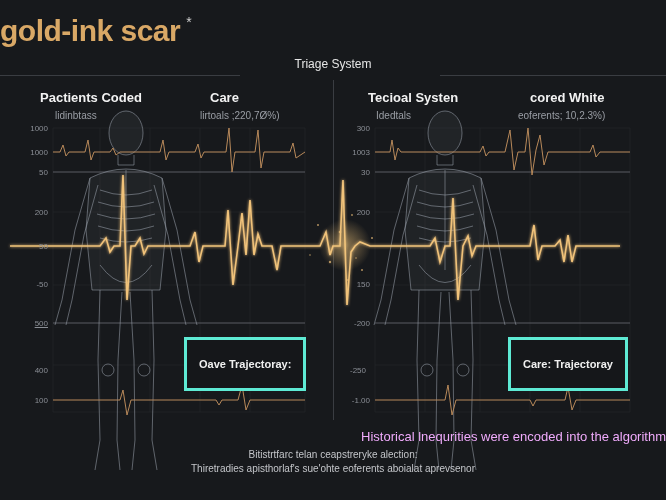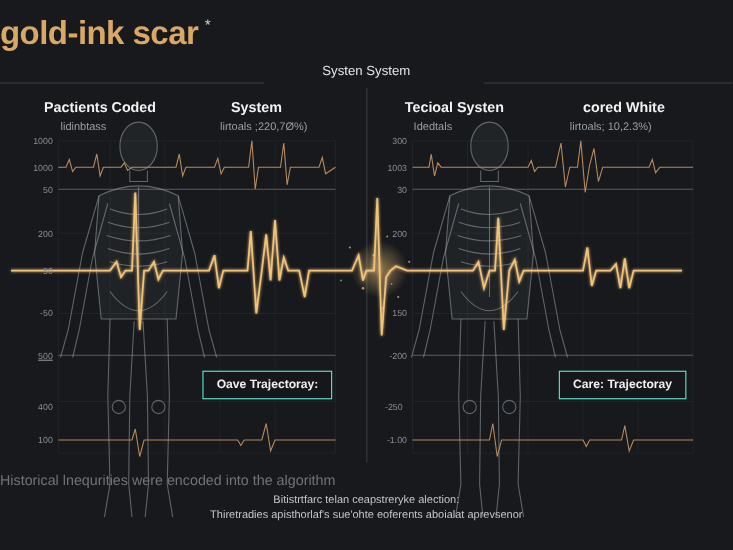--- a/index.html
+++ b/index.html
@@ -5,30 +5,30 @@
   html,body{margin:0;padding:0;}
   body{width:666px;height:500px;background:#17191c;overflow:hidden;position:relative;font-family:"Liberation Sans",sans-serif;color:#e8e8e8;}
   .title{position:absolute;left:0;top:14px;width:555px;font-size:30px;font-weight:bold;color:#d9a866;letter-spacing:-0.5px;}
   .title .ast{font-size:14px;color:#cfcfcf;vertical-align:top;margin-left:6px;font-weight:normal;}
   .subtitle{position:absolute;left:0;top:57px;width:666px;text-align:center;font-size:12px;color:#e6e6e6;}
   .hr{position:absolute;top:75px;height:1px;background:#3a3d42;}
   .divider{position:absolute;left:333px;top:80px;width:1px;height:340px;background:#3a3d42;}
   .lbl{position:absolute;font-size:13px;font-weight:bold;color:#f2f2f2;padding-left:10px;}
   .sub{position:absolute;font-size:10px;color:#9a9ea5;}
   .tick{position:absolute;font-size:8px;color:#8a8e95;width:30px;text-align:right;}
-  .care{position:absolute;font-size:11px;font-weight:bold;color:#f0f0f0;background:#15171a;border:1px solid #5eead4;padding:6px 12px;}
-  .foot1{position:absolute;left:0;top:429px;width:666px;text-align:left;font-size:13px;color:#737373;}
+  .care{position:absolute;font-size:11px;font-weight:bold;color:#f0f0f0;background:#15171a;border:3px solid #5eead4;padding:18px 12px;}
+  .foot1{position:absolute;left:0;top:429px;width:666px;text-align:right;font-size:13px;color:#f0abfc;}
   .foot2{position:absolute;left:0;top:448px;width:666px;text-align:center;font-size:10px;color:#c4c6ca;line-height:14px;}
   svg{position:absolute;left:0;top:0;}
 </style>
 </head>
 <body>
 
 <div class="title"><span>gold-ink scar</span><span class="ast">*</span></div>
-<div class="subtitle">Systen System</div>
+<div class="subtitle">Triage System</div>
 <div class="hr" style="left:0;width:240px;"></div>
 <div class="hr" style="left:440px;width:226px;"></div>
 <div class="divider"></div>
 
 <svg width="666" height="500" viewBox="0 0 666 500">
   <defs>
     <filter id="glow" x="-20%" y="-50%" width="140%" height="200%">
       <feGaussianBlur stdDeviation="1.6" result="b"></feGaussianBlur>
       <feMerge>
           <feMergeNode in="b"></feMergeNode>
@@ -137,40 +137,40 @@
     <circle cx="362" cy="270" r="1"></circle>
       <circle cx="340" cy="232" r="1.3"></circle>
       <circle cx="356" cy="258" r="0.8"></circle>
     <circle cx="372" cy="238" r="1"></circle>
       <circle cx="310" cy="255" r="0.8"></circle>
       <circle cx="348" cy="280" r="0.9"></circle>
   </g>
 </svg>
 
 <div class="lbl" style="left:30px;top:90px;">Pactients Coded</div>
-<div class="lbl" style="left:200px;top:90px;">System</div>
+<div class="lbl" style="left:200px;top:90px;">Care</div>
 <div class="sub" style="left:55px;top:110px;">lidinbtass</div>
 <div class="sub" style="left:200px;top:110px;">lirtoals ;220,7Ø%)</div>
 
 <div class="tick" style="left:18px;top:124px;">1000</div>
 <div class="tick" style="left:18px;top:148px;">1000</div>
 <div class="tick" style="left:18px;top:168px;">50</div>
 <div class="tick" style="left:18px;top:208px;">200</div>
 <div class="tick" style="left:18px;top:242px;">50</div>
 <div class="tick" style="left:18px;top:280px;">-50</div>
 <div class="tick" style="left:18px;top:319px;text-decoration:underline;">500</div>
 <div class="tick" style="left:18px;top:366px;">400</div>
 <div class="tick" style="left:18px;top:396px;text-align:right;">100</div>
 
 <div class="care" style="left:184px;top:337px;">Oave Trajectoray:</div>
 
 <div class="lbl" style="left:358px;top:90px;">Tecioal Systen</div>
 <div class="lbl" style="left:520px;top:90px;">cored White</div>
 <div class="sub" style="left:376px;top:110px;">Idedtals</div>
-<div class="sub" style="left:518px;top:110px;">lirtoals; 10,2.3%)</div>
+<div class="sub" style="left:518px;top:110px;">eoferents; 10,2.3%)</div>
 
 <div class="tick" style="left:340px;top:124px;">300</div>
 <div class="tick" style="left:340px;top:148px;">1003</div>
 <div class="tick" style="left:340px;top:168px;">30</div>
 <div class="tick" style="left:340px;top:208px;">200</div>
 <div class="tick" style="left:340px;top:280px;">150</div>
 <div class="tick" style="left:340px;top:319px;">-200</div>
 <div class="tick" style="left:336px;top:366px;">-250</div>
 <div class="tick" style="left:340px;top:396px;">-1.00</div>
 

